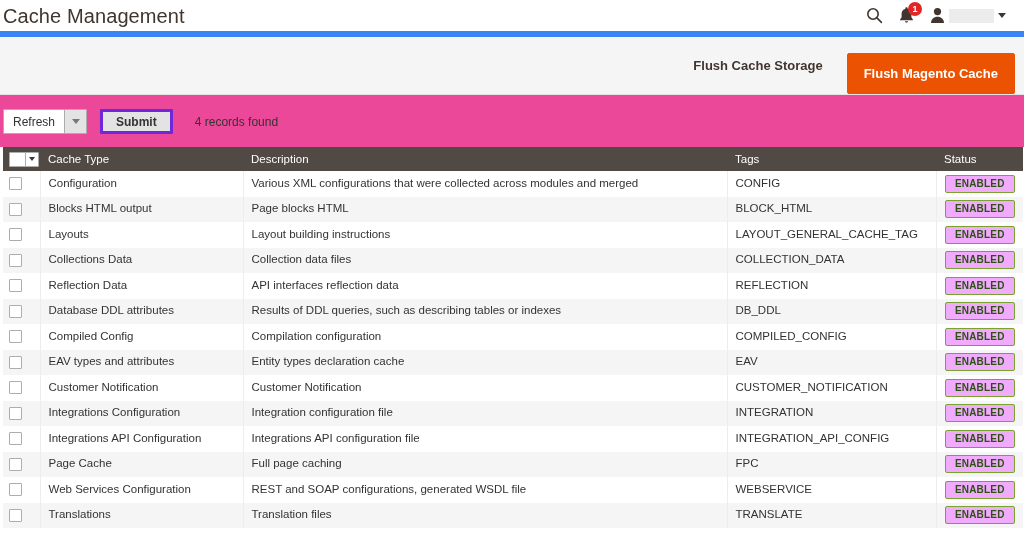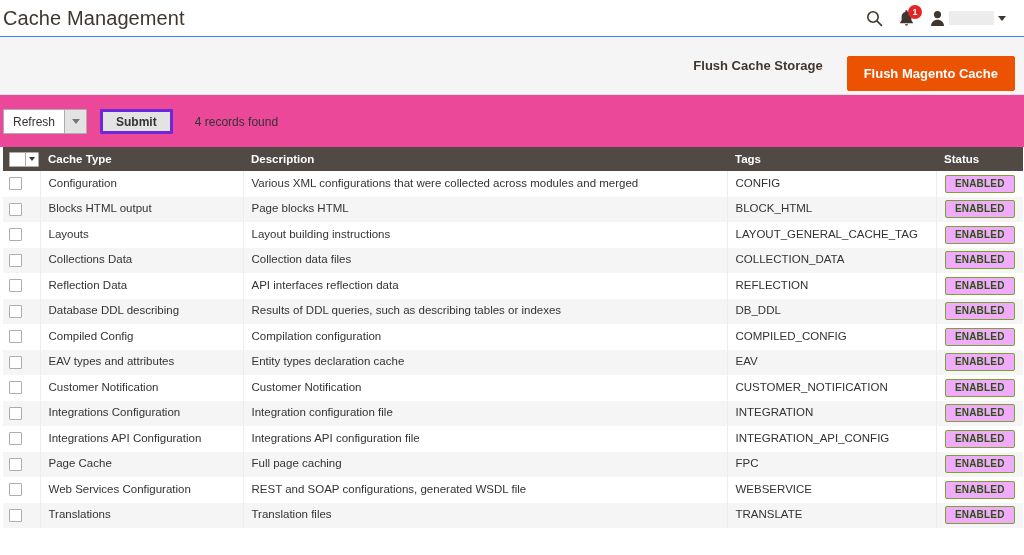--- a/index.html
+++ b/index.html
@@ -13,21 +13,21 @@
     background: #ffffff;
     font-family: "Liberation Sans", sans-serif;
     -webkit-font-smoothing: antialiased;
   }
 
   
   .page-header {
     position: relative;
     height: 37px;
     background: #ffffff;
-    border-bottom: 1px solid #3b82f6;
+    border-bottom: 6px solid #3b82f6;
     display: flex;
     align-items: center;
     padding: 0 14px 0 0;
   }
   .page-title {
     font-size: 20px;
     font-weight: 400;
     color: #41362f;
     letter-spacing: .1px;
     margin: 0;
@@ -88,21 +88,20 @@
     border-right: 4px solid transparent;
     border-top: 5px solid #41362f;
   }
 
   
   .page-actions {
     height: 58px;
     background: #f5f5f5;
     border-bottom: 1px solid #e3e3e3;
     display: flex;
-    align-items: center;
     justify-content: flex-end;
     padding: 0 9px 0 0;
     gap: 0;
   }
   .btn-secondary-link {
     background: transparent;
     border: none;
     font-family: inherit;
     font-size: 13px;
     font-weight: 700;
@@ -192,21 +191,21 @@
     width: 1020px;
     margin-left: 3px;
     border-collapse: collapse;
     table-layout: fixed;
     font-size: 11.5px;
   }
   .grid thead th {
     background: #514943;
     color: #ffffff;
     font-size: 11.5px;
-    font-weight: 700;
+    font-weight: 400;
     text-align: left;
     height: 24px;
     padding: 0 8px;
     border: none;
     vertical-align: middle;
     white-space: nowrap;
   }
   .grid thead th.col-check { padding: 0 0 0 6px; width: 37px; }
   .col-type   { width: 203px; }
   .col-desc   { width: 484px; }
@@ -392,21 +391,21 @@
         <td class="cell-check"><span class="row-checkbox"></span></td>
         <td class="col-type">Reflection Data</td>
         <td class="col-desc">API interfaces reflection data</td>
         <td class="col-tags">REFLECTION</td>
         <td class="cell-status col-status">
           <span class="status-badge">ENABLED</span>
         </td>
       </tr>
       <tr>
         <td class="cell-check"><span class="row-checkbox"></span></td>
-        <td class="col-type">Database DDL describing</td>
+        <td class="col-type">Database DDL attributes</td>
         <td class="col-desc">Results of DDL queries, such as describing tables or indexes</td>
         <td class="col-tags">DB_DDL</td>
         <td class="cell-status col-status">
           <span class="status-badge">ENABLED</span>
         </td>
       </tr>
       <tr>
         <td class="cell-check"><span class="row-checkbox"></span></td>
         <td class="col-type">Compiled Config</td>
         <td class="col-desc">Compilation configuration</td>

